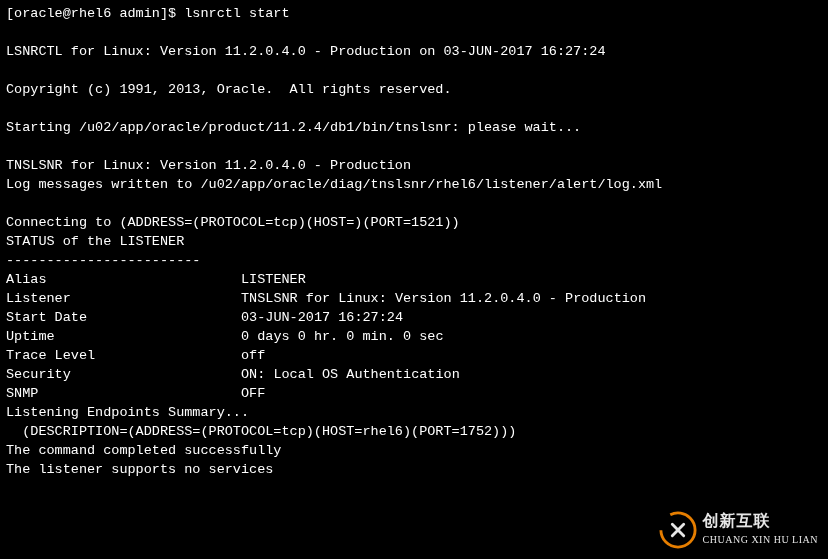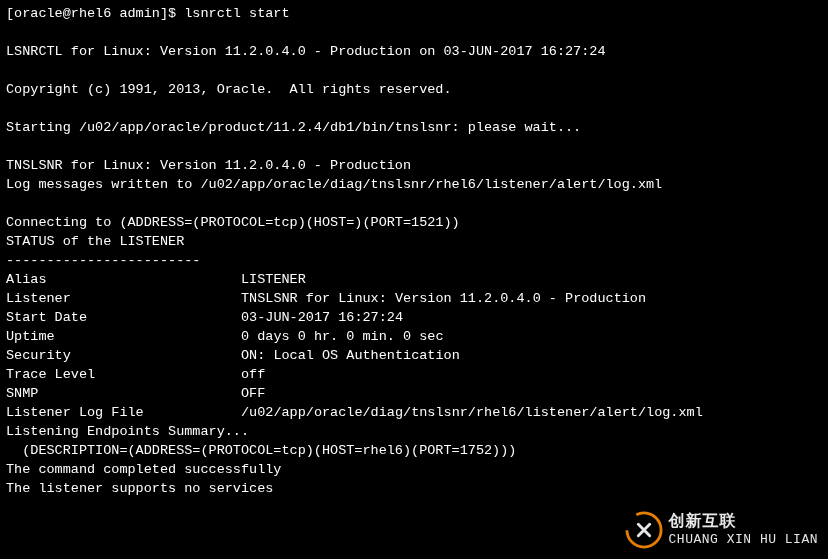--- a/index.html
+++ b/index.html
@@ -44,22 +44,22 @@
       height: 38px;
     }
     .watermark-text {
       font-family: 'Microsoft YaHei', sans-serif;
       font-size: 16px;
       font-weight: bold;
       color: #ffffff;
       letter-spacing: 1px;
     }
     .watermark-sub {
-      font-family: Liberation Mono, monospace;
-      font-size: 13px;
+      font-family: Liberation Serif, serif;
+      font-size: 10px;
       color: #ffffff;
       letter-spacing: 0.5px;
       display: block;
     }
     .watermark-textwrap {
       display: flex;
       flex-direction: column;
     }
   </style>
 </head>
@@ -82,28 +82,27 @@
   <span class="terminal-line">------------------------</span>
 
   <span class="terminal-line"><span class="status-label">Alias</span><span>LISTENER</span></span>
 
   <span class="terminal-line"><span class="status-label">Listener</span><span>TNSLSNR for Linux: Version 11.2.0.4.0 - Production</span></span>
 
   <span class="terminal-line"><span class="status-label">Start Date</span><span>03-JUN-2017 16:27:24</span></span>
 
   <span class="terminal-line"><span class="status-label">Uptime</span><span>0 days 0 hr. 0 min. 0 sec</span></span>
 
+  <span class="terminal-line"><span class="status-label">Trace Level</span><span>off</span></span>
+
   <span class="terminal-line"><span class="status-label">Security</span><span>ON: Local OS Authentication</span></span>
-
-  <span class="terminal-line"><span class="status-label">Trace Level</span><span>off</span></span>
 
   <span class="terminal-line"><span class="status-label">SNMP</span><span>OFF</span></span>
 
 
-  <span class="terminal-line"><span class="status-label">Listener Log File</span><span>/u02/app/oracle/diag/tnslsnr/rhel6/listener/alert/log.xml</span></span>
 
   <span class="terminal-line">Listening Endpoints Summary...</span>
   <span class="terminal-line">  (DESCRIPTION=(ADDRESS=(PROTOCOL=tcp)(HOST=rhel6)(PORT=1752)))</span>
   <span class="terminal-line">The command completed successfully</span>
   <span class="terminal-line">The listener supports no services</span>
 </div>
 
 <div class="watermark">
   <svg class="watermark-logo" viewBox="0 0 40 40">
     <circle cx="20" cy="20" r="18" fill="none" stroke="#ff8c00" stroke-width="3" stroke-dasharray="70 20" transform="rotate(-45 20 20)"></circle>

